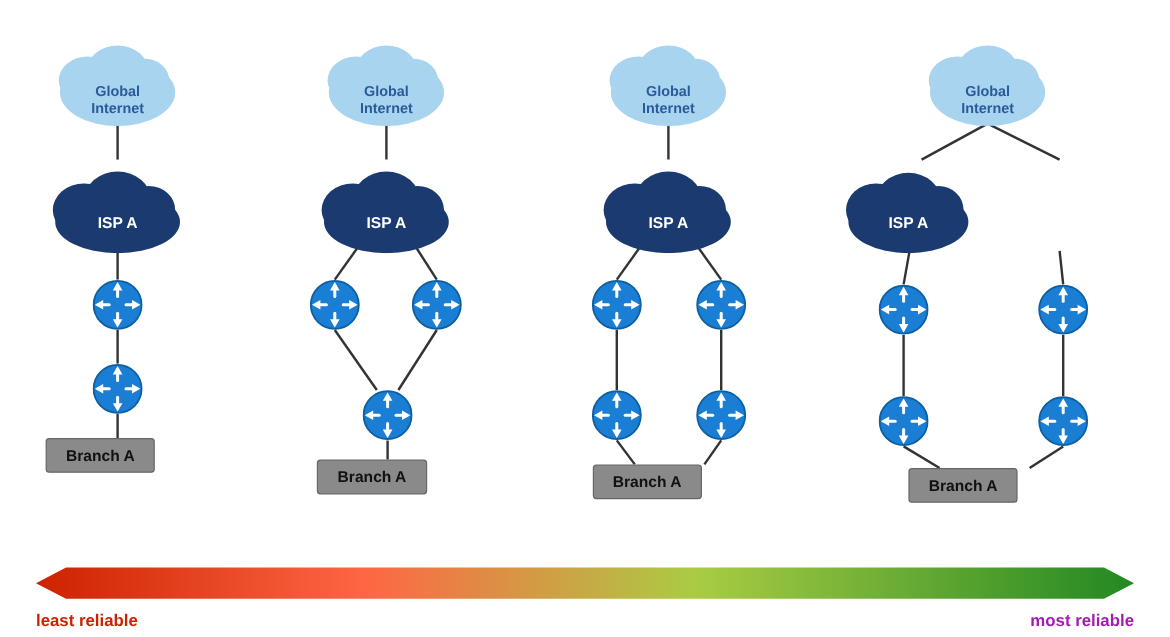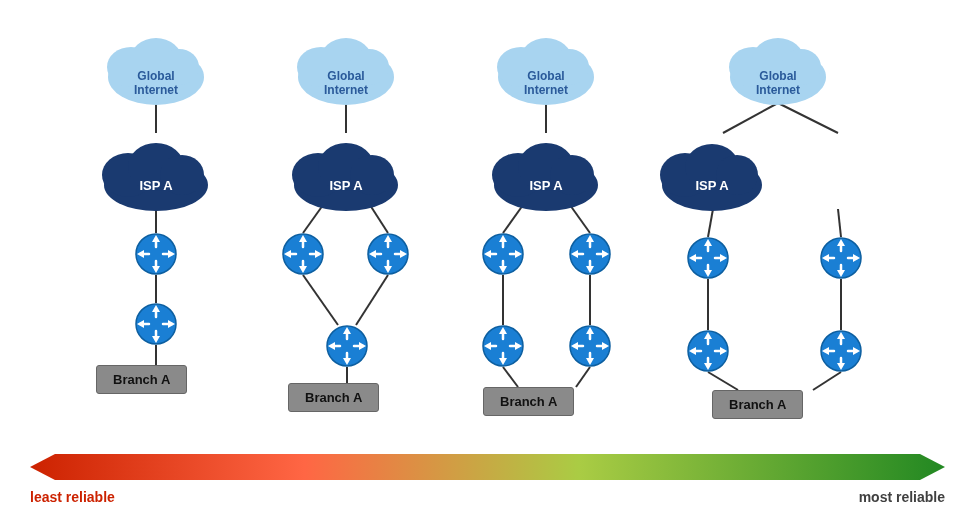--- a/index.html
+++ b/index.html
@@ -17,21 +17,21 @@
       height: 531px;
       position: relative;
       background: #fff;
     }
   </style>
 </head>
 <body>
 
 <div class="main-container">
 
-  <div style="display:flex; justify-content: center; padding: 15px 9px 0 10px; height: 450px; align-items: flex-start;">
+  <div style="display:flex; justify-content: space-between; padding: 15px 22px 0 10px; height: 450px; align-items: flex-start;">
 
     <div style="position:relative; width:180px; height:430px;">
       <svg style="position:absolute;top:0;left:0;width:180px;height:430px;">
 
         <line x1="88" y1="88" x2="88" y2="118" stroke="#333" stroke-width="2"></line>
 
         <line x1="88" y1="190" x2="88" y2="218" stroke="#333" stroke-width="2"></line>
 
         <line x1="88" y1="260" x2="88" y2="288" stroke="#333" stroke-width="2"></line>
 
@@ -373,36 +373,36 @@
         </svg>
       </div>
 
       <div style="position:absolute; top:375px; left:64px; background:#8a8a8a; border:1px solid #666; border-radius:3px; padding:6px 16px; font-size:13px; font-weight:bold; color:#111; min-width:90px; text-align:center;">
         <span>Branch A</span>
       </div>
     </div>
 
   </div>
 
-  <div style="position:absolute; bottom:26px; left:30px; right:30px;">
+  <div style="position:absolute; bottom:6px; left:30px; right:30px;">
     <div style="position:relative; width:100%;">
       
       <svg width="915" height="30" viewBox="0 0 915 30">
         <defs>
           <linearGradient id="reliGrad" x1="0" y1="0" x2="1" y2="0">
             <stop offset="0%" stop-color="#cc2200"></stop>
             <stop offset="30%" stop-color="#ff6644"></stop>
             <stop offset="60%" stop-color="#aacc44"></stop>
             <stop offset="100%" stop-color="#228822"></stop>
           </linearGradient>
         </defs>
 
         <polygon points="25,2 0,15 25,28 890,28 915,15 890,2" fill="url(#reliGrad)"></polygon>
       </svg>
       
       <div style="display:flex; justify-content:space-between; margin-top:3px;">
         <span style="color:#cc2200; font-weight:bold; font-size:14px;">least reliable</span>
-        <span style="color:#404040; font-weight:bold; font-size:14px;">most reliable</span>
+        <span style="color:#a21caf; font-weight:bold; font-size:14px;">most reliable</span>
       </div>
     </div>
   </div>
 
 </div>
 
 </body></html>

